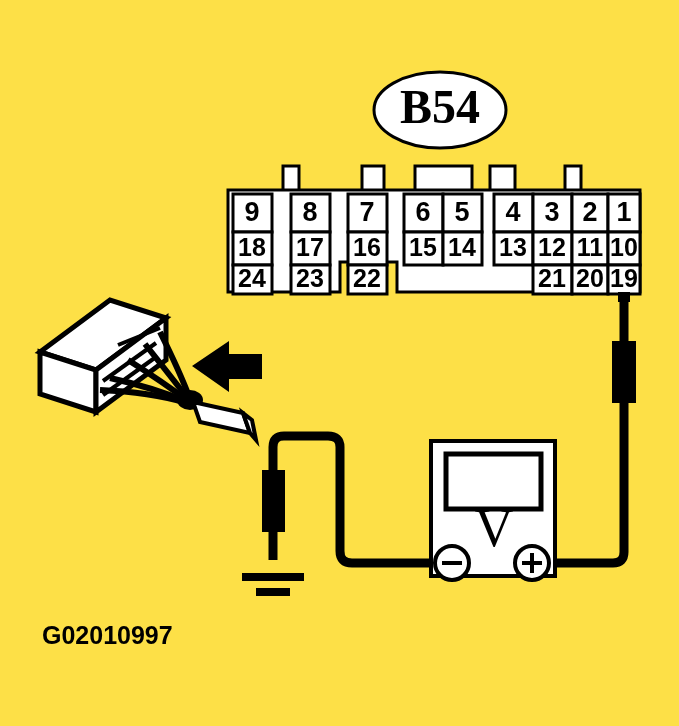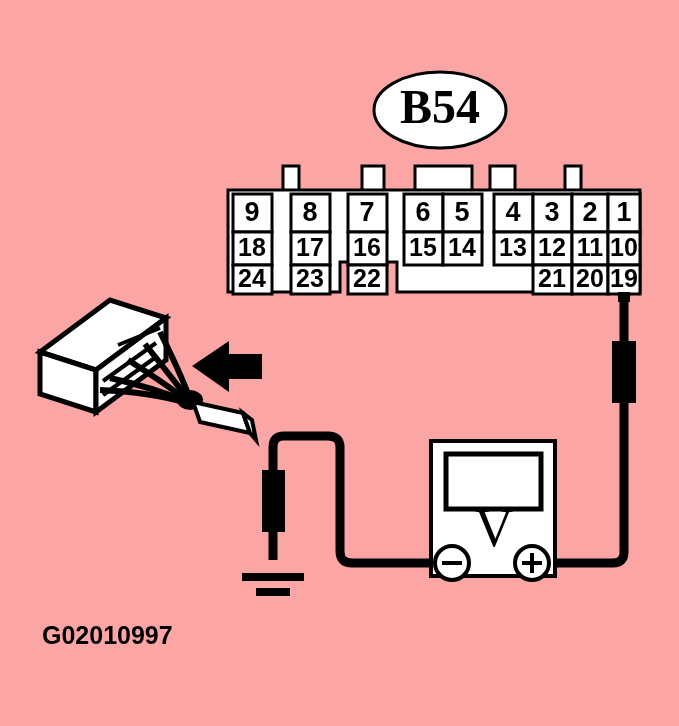--- a/index.html
+++ b/index.html
@@ -8,21 +8,21 @@
     padding: 0;
     background: #ffffff;
   }
   body {
     font-family: "Liberation Sans", sans-serif;
   }
   #diagram-root {
     position: relative;
     width: 679px;
     height: 726px;
-    background: #fca5a5;
+    background: #fde047;
     overflow: hidden;
   }
   #diagram-svg {
     position: absolute;
     left: 0;
     top: 0;
     width: 679px;
     height: 726px;
     display: block;
   }

